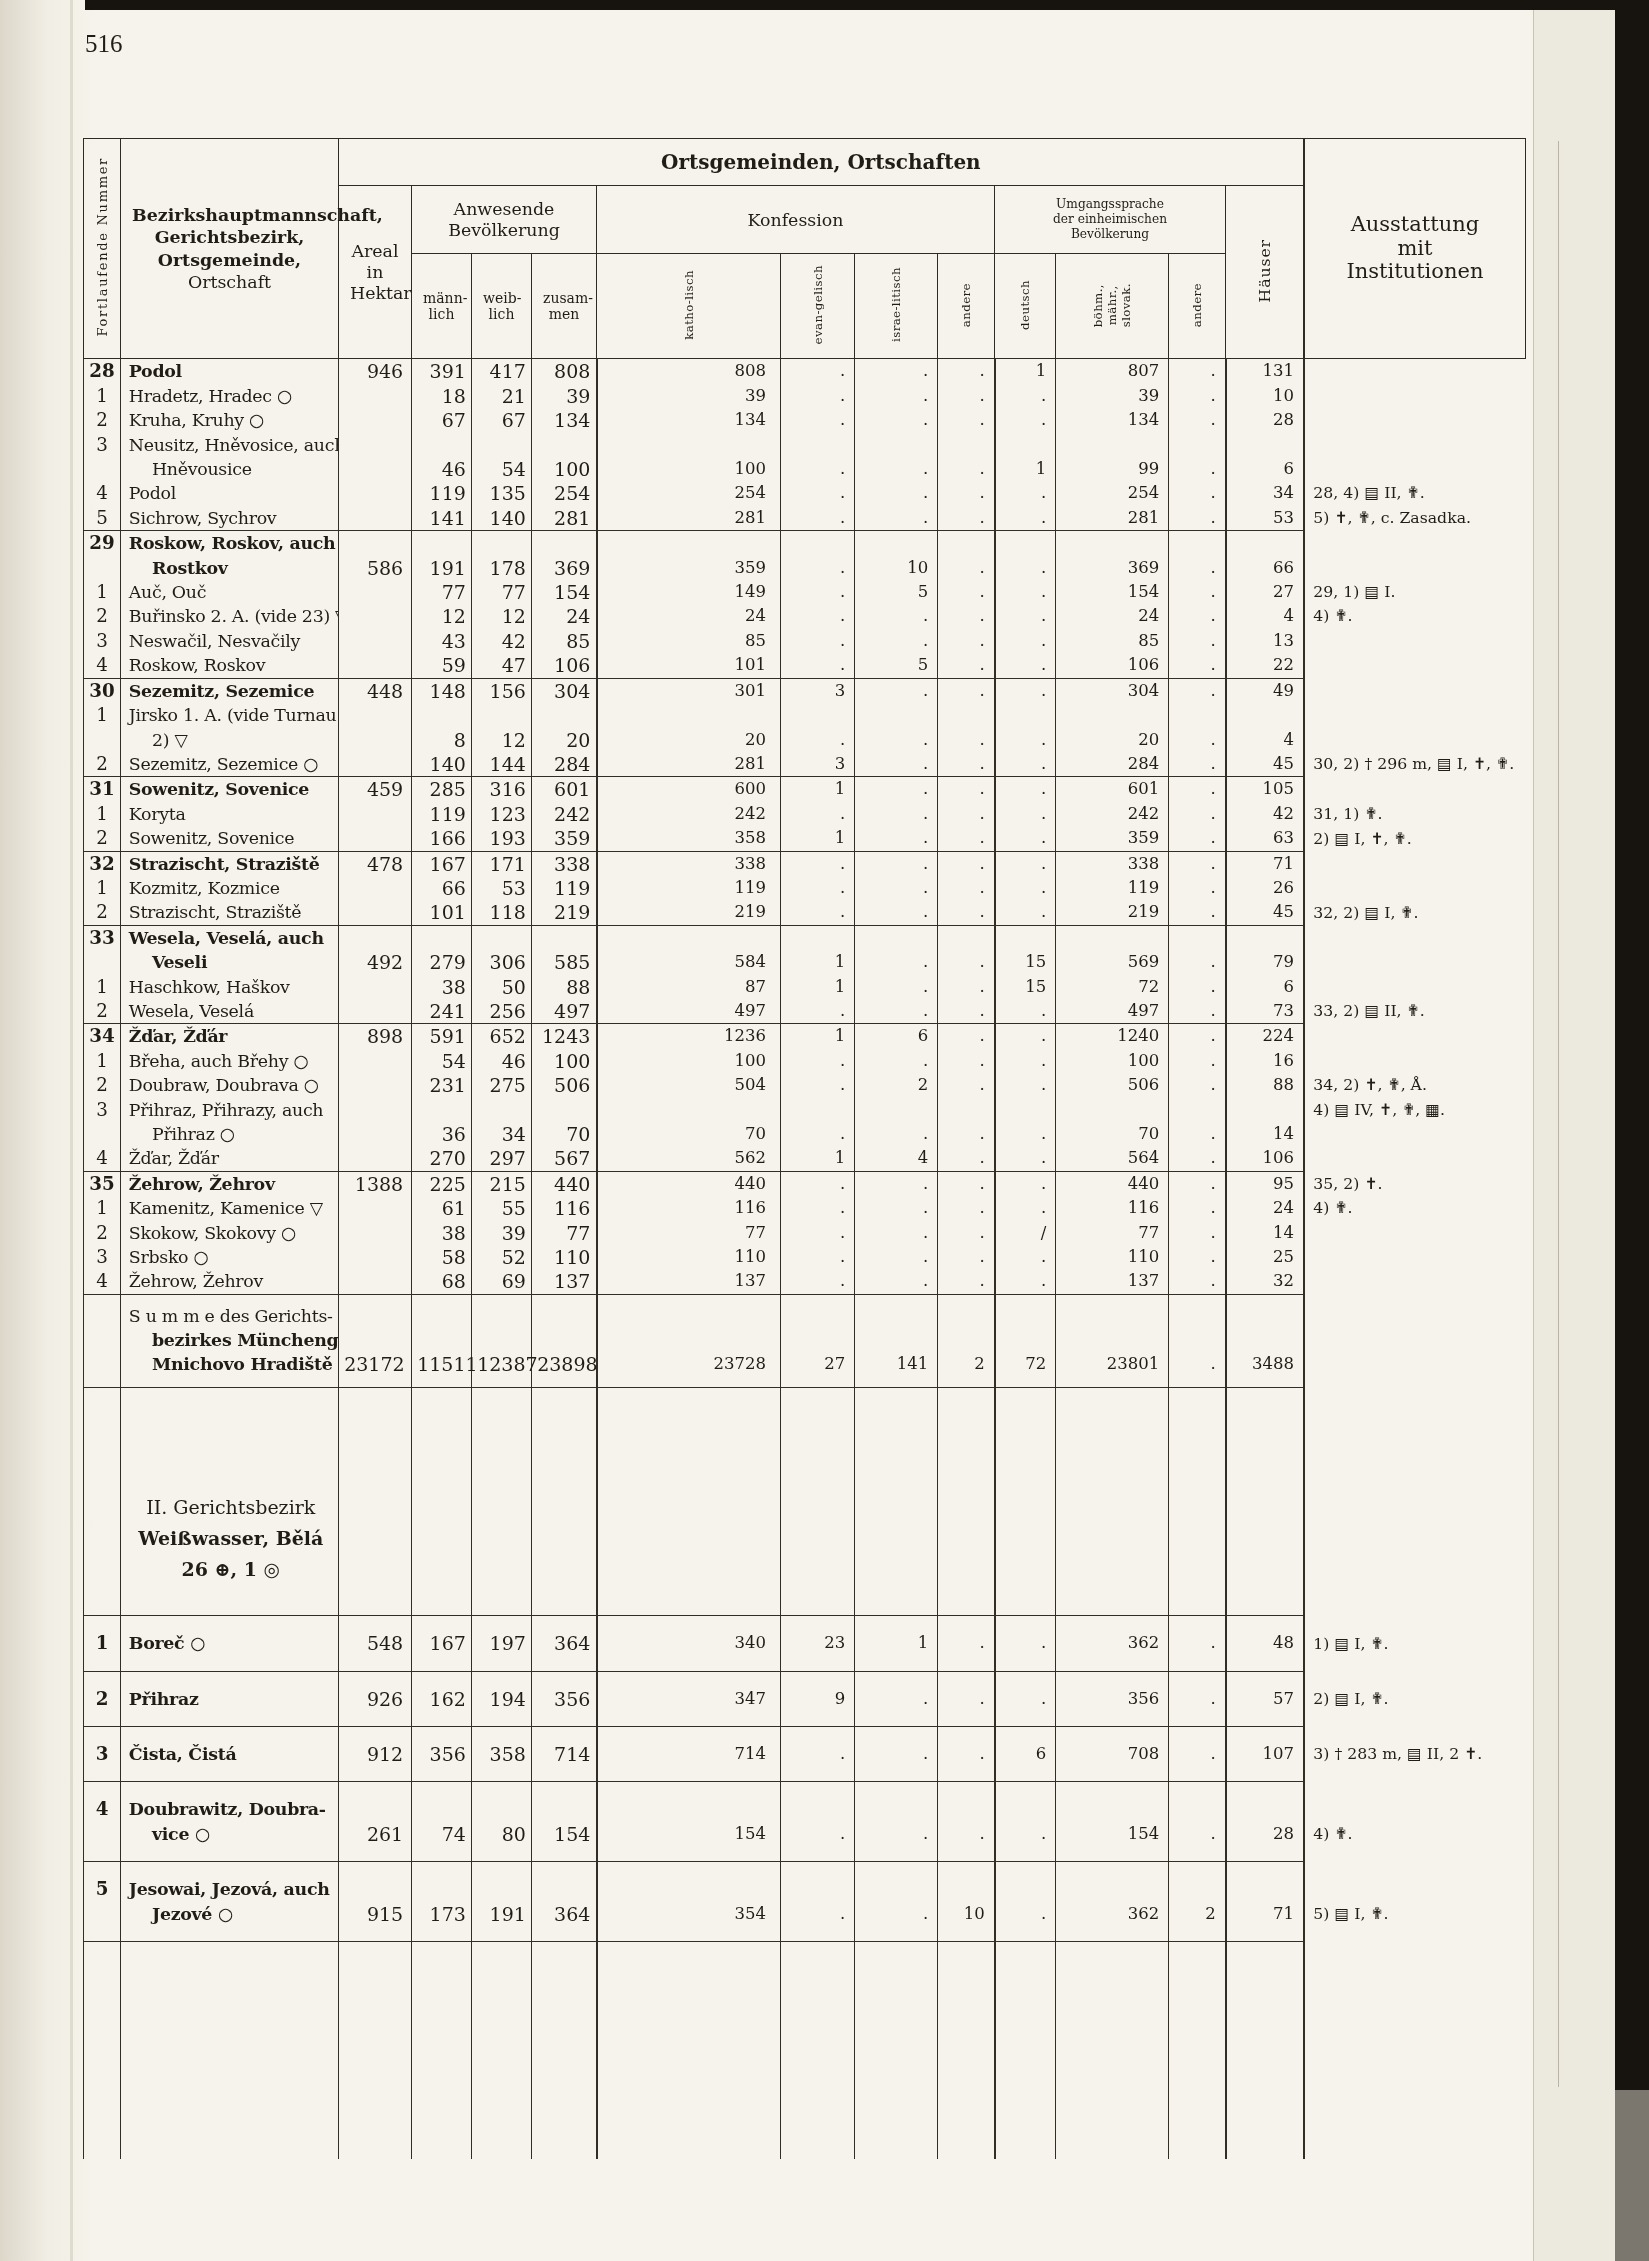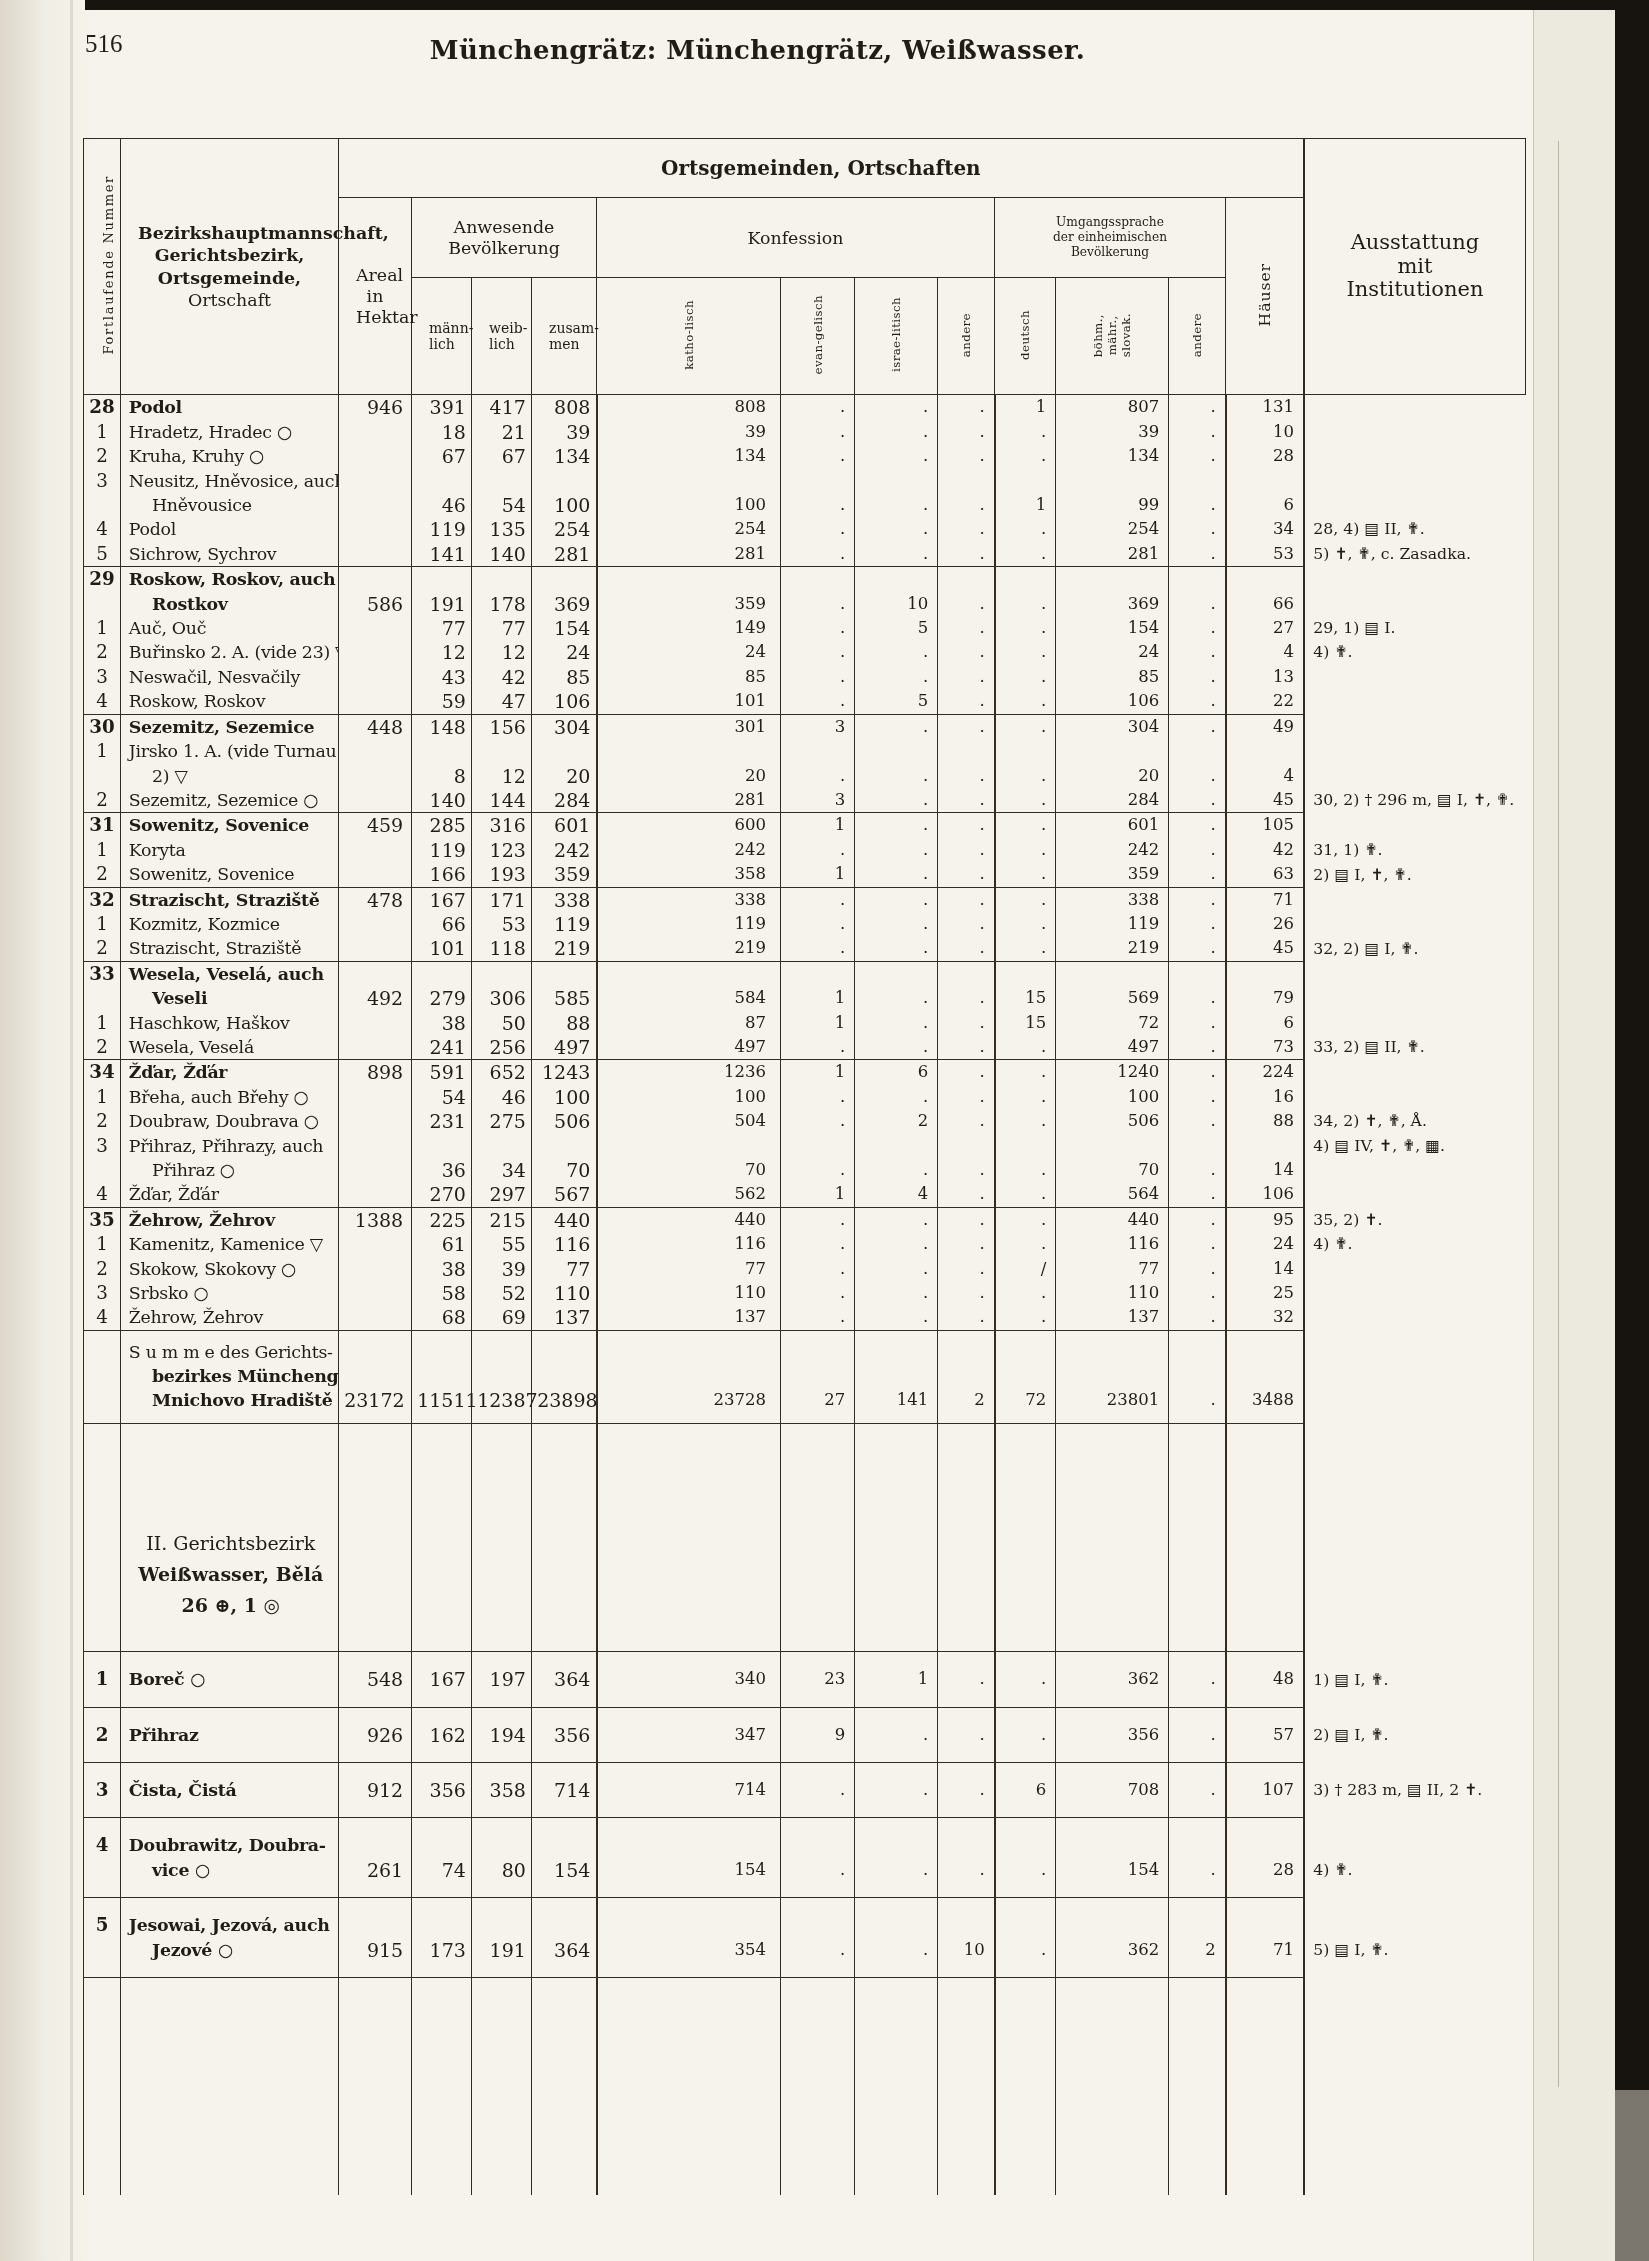--- a/index.html
+++ b/index.html
@@ -18,21 +18,21 @@
 
   .pagenum { position:absolute; left:85px; top:30px; font-size:25px;font-family:Liberation Serif, serif; }
   .title { position:absolute; top:35px; left:0; width:1515px; text-align:center;
            font-weight:bold; font-size:26px; letter-spacing:0.4px; }
 
   .tablewrap { position:absolute; left:83px; top:138px; }
   table { border-collapse:collapse; table-layout:fixed; width:1441px; }
 
   
   thead th { border:1.3px solid #2f2a22; font-weight:normal; text-align:center;
-             vertical-align:middle; padding:17px; }
+             vertical-align:middle; padding:11px; }
   .th-group { height:42px; font-weight:bold; font-size:20px; }
   .th-name .hb { font-weight:bold; font-size:17.4px; line-height:22.6px; }
   .th-name .hn { font-size:17.4px; line-height:22.6px; }
   .th-areal div, .th-bev div { font-size:17.4px; line-height:21px; }
   .th-konf { font-size:17.4px; }
   .th-spr div { font-size:12.2px; line-height:15px; }
   .th-sub { font-size:14px; line-height:16.5px; }
   .th-rot { height:103px; }
   .th-aus { border-left:2.6px double #2f2a22; }
   .th-aus div { font-size:21px; line-height:23.5px; }
@@ -67,21 +67,20 @@
   tbody tr.sect td { padding-top:104px; }
   tbody tr.secb td { padding-bottom:30px;font-weight:bold; }
   tbody tr.spacer td { height:218px; }
 </style>
 </head>
 <body>
 
 <div class="page">
   <div class="fold"></div>
   <div class="pagenum">516</div>
-  <div class="title">Münchengrätz: Münchengrätz, Weißwasser.</div>
 
   <div class="tablewrap">
     <table>
       <colgroup>
         <col style="width:37px">
           <col style="width:218px">
           <col style="width:73px">
         <col style="width:60px">
           <col style="width:60px">
           <col style="width:65px">

